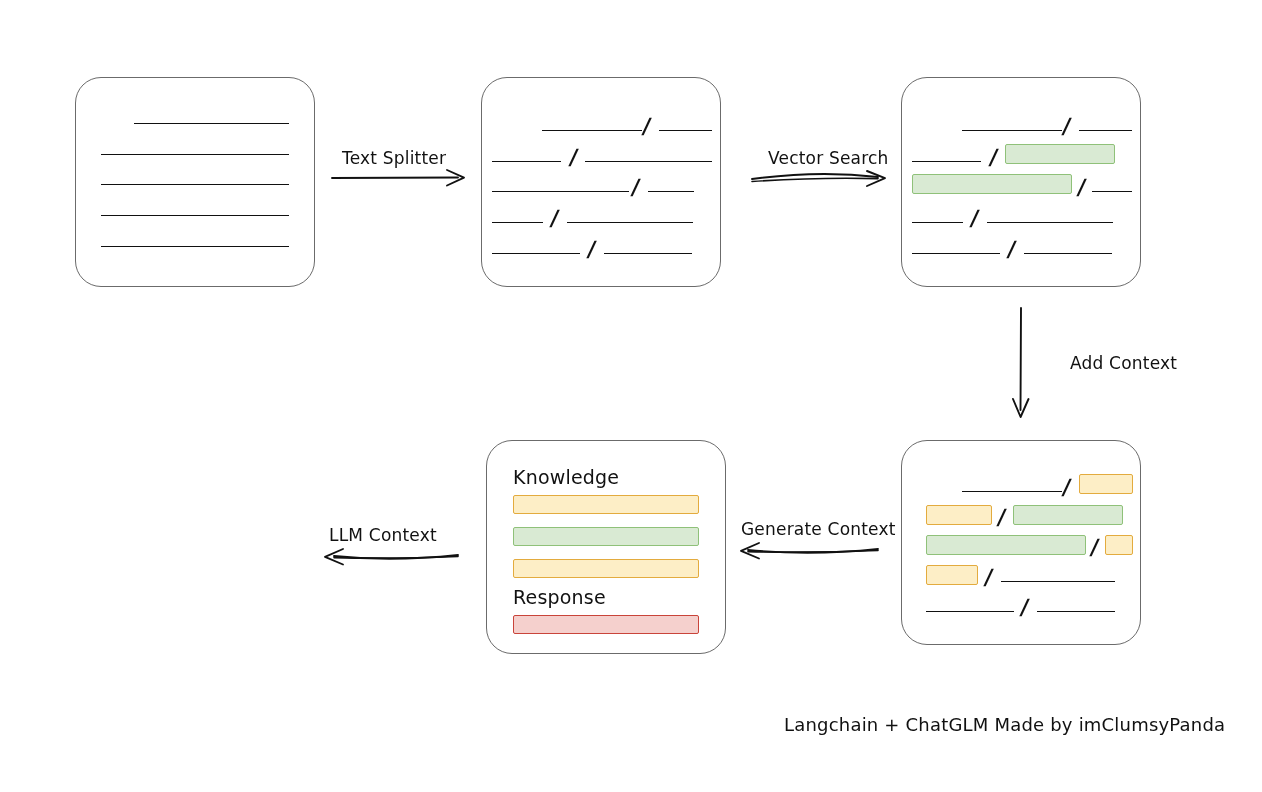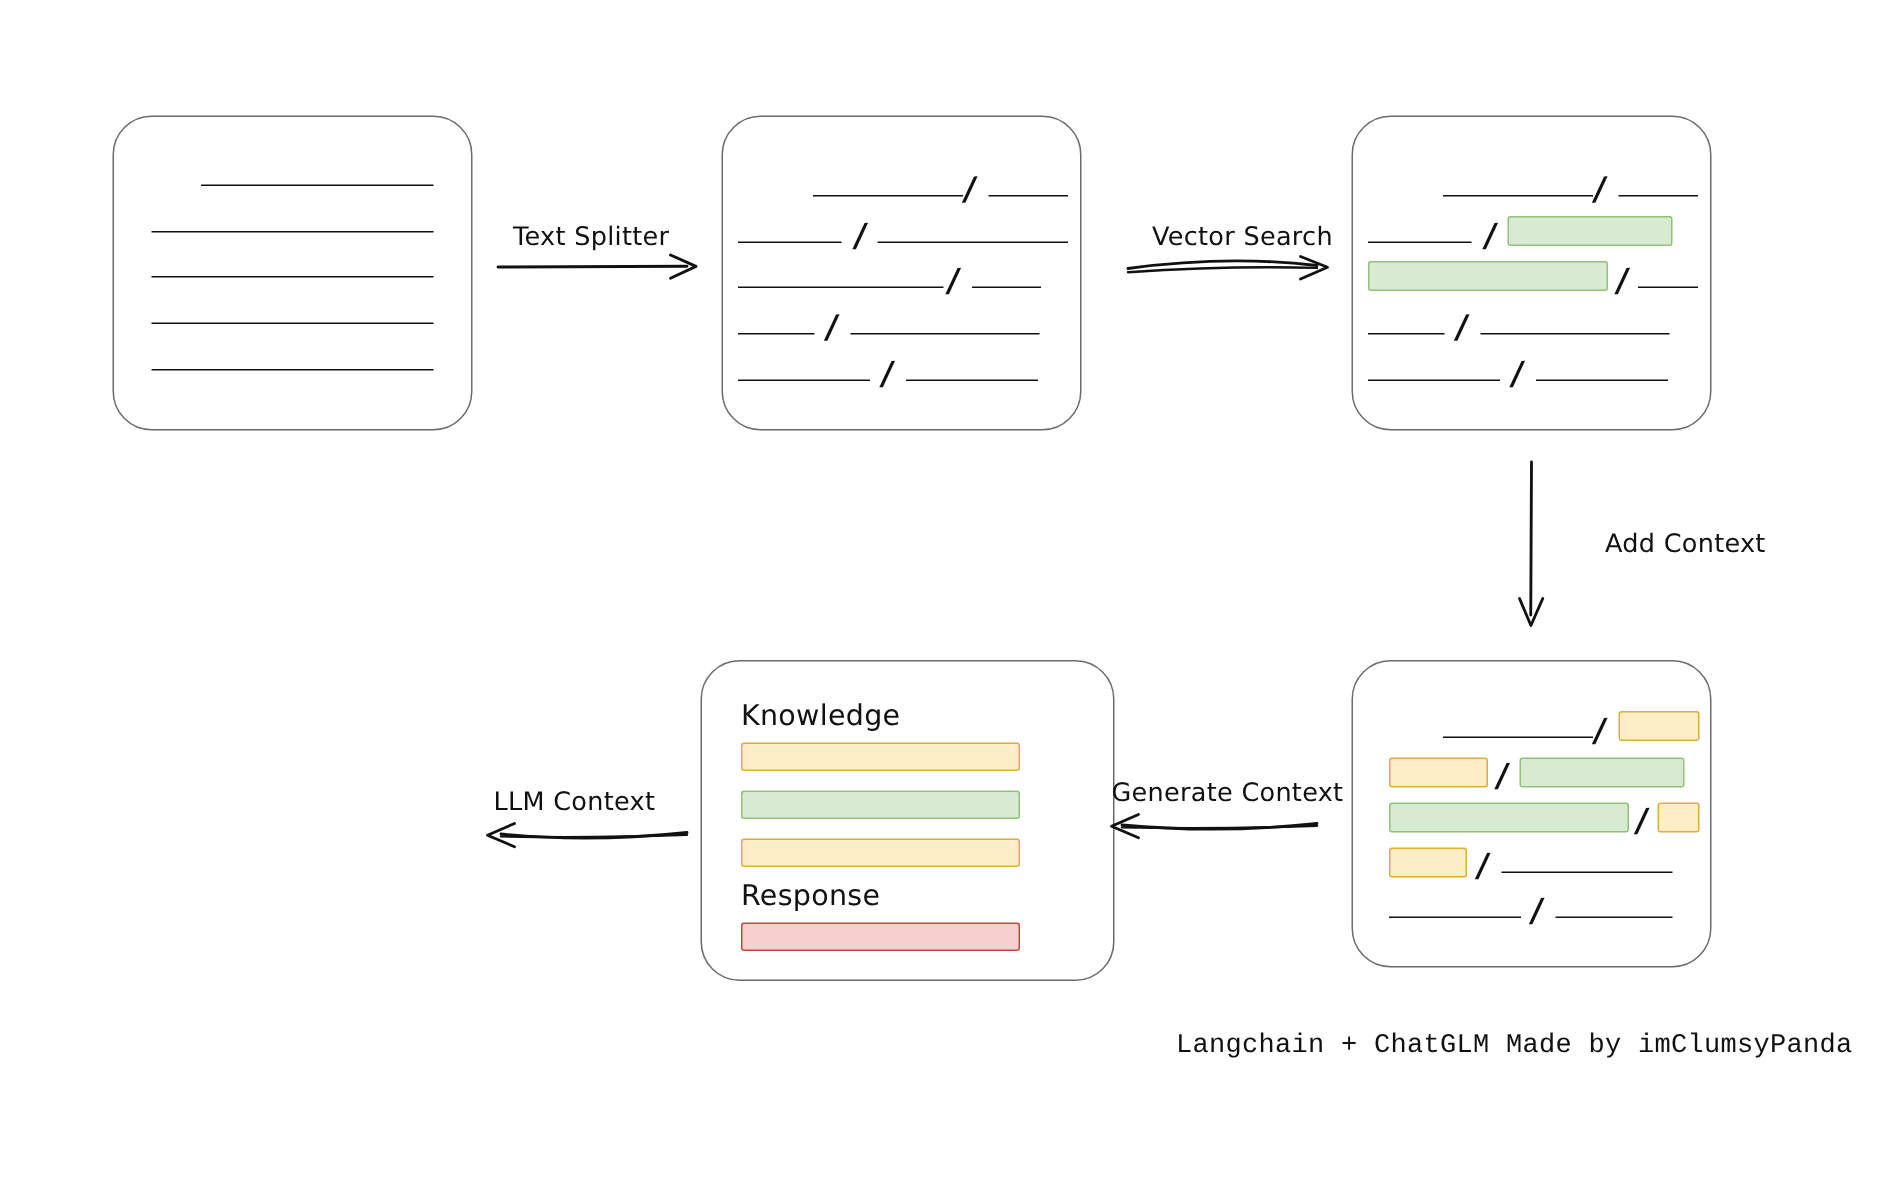--- a/index.html
+++ b/index.html
@@ -157,21 +157,21 @@
 
     <div class="chip yellow" style="left:24px;  top:124px; width:52px; height:20px;"></div>
     <div class="slash" style="left:83px;  top:126px;">/</div>
     <div class="line" style="left:99px;  top:140px; width:114px;"></div>
 
     <div class="line" style="left:24px;  top:170px; width:88px;"></div>
     <div class="slash" style="left:119px; top:156px;">/</div>
     <div class="line" style="left:135px; top:170px; width:78px;"></div>
   </div>
 
-  <div class="doc-box" style="left:467px; top:440px; width:276px; height:214px;text-align:center;">
+  <div class="doc-box" style="left:486px; top:440px; width:240px; height:214px;text-align:center;">
     <div class="box-label" style="left:26px; top:25px;">Knowledge</div>
     <div class="chip yellow" style="left:26px; top:54px; width:186px; height:19px;"></div>
     <div class="chip green" style="left:26px; top:86px; width:186px; height:19px;"></div>
     <div class="chip yellow" style="left:26px; top:118px; width:186px; height:19px;"></div>
     <div class="box-label" style="left:26px; top:145px;">Response</div>
     <div class="chip red" style="left:26px; top:174px; width:186px; height:19px;"></div>
   </div>
 
 
   <svg class="arrows" viewBox="0 0 1262 792">
@@ -204,15 +204,15 @@
       <path d="M 343 549 L 325 556.8 L 343 564.5" fill="none" stroke="#111111" stroke-width="1.9" stroke-linecap="round" stroke-linejoin="round"></path>
     </g>
   </svg>
 
   <div class="edge-label" style="left:342px; top:148px;">Text Splitter</div>
   <div class="edge-label" style="left:748px; top:148px;margin-left:20px;">Vector Search</div>
   <div class="edge-label" style="left:1036px; top:353px;margin-left:34px;">Add Context</div>
   <div class="edge-label" style="left:741px; top:519px;">Generate Context</div>
   <div class="edge-label" style="left:329px; top:525px;">LLM Context</div>
 
-  <div class="footer-text" style="left:784px; top:687px;font-family:Liberation Mono, monospace;">Langchain + ChatGLM Made by imClumsyPanda</div>
+  <div class="footer-text" style="left:784px; top:714px;">Langchain + ChatGLM Made by imClumsyPanda</div>
 
 </div>
 
 </body></html>

